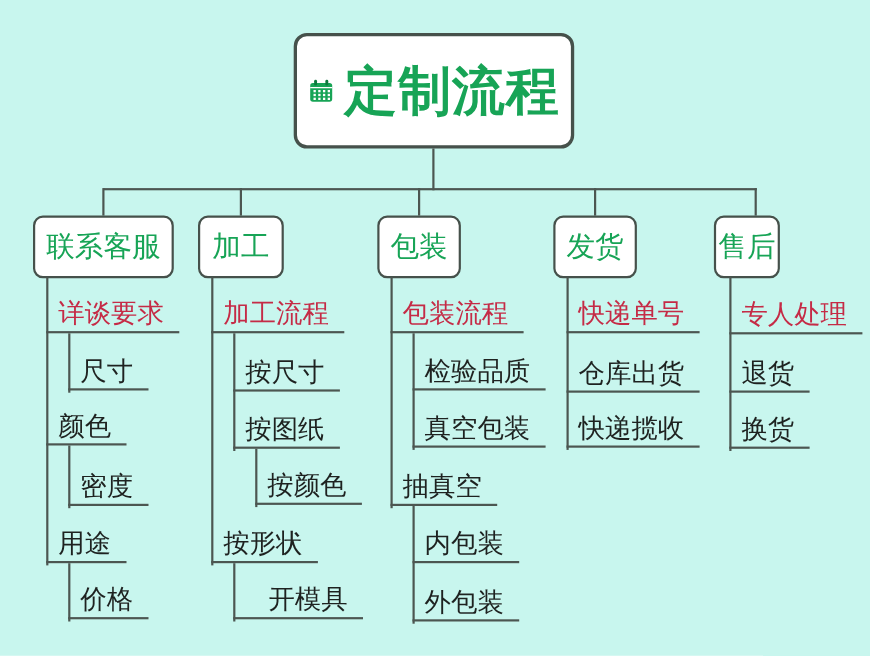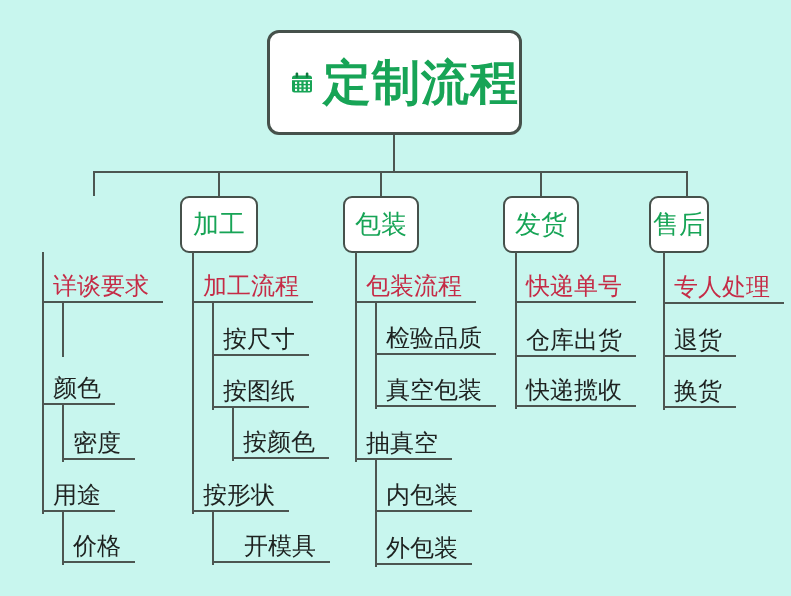--- a/index.html
+++ b/index.html
@@ -6,21 +6,21 @@
     --bg:#c8f6ee; --green:#17a456; --red:#c52b46;
     --line:#4c5651; --border:#46514b; --ink:#1e2220;
   }
   html,body{margin:0;padding:0;}
   body{font-family:"Liberation Sans",sans-serif;}
   .stage{position:relative;width:791px;height:596px;background:var(--bg);overflow:hidden;}
   .vl{position:absolute;width:2px;background:var(--line);}
   .hl{position:absolute;height:2px;background:var(--line);}
   .rootbox{position:absolute;left:267px;top:30px;width:255px;height:105px;background:#fff;
     border:3px solid var(--border);border-radius:12px;box-sizing:border-box;
-    display:flex;align-items:center;justify-content:flex-end;gap:9px;}
+    display:flex;align-items:center;justify-content:center;gap:9px;}
   .rootbox .title{font-size:48px;font-weight:800;color:var(--green);letter-spacing:1px;white-space:nowrap;}
   .l2box{position:absolute;top:196px;height:57px;background:#fff;border:2px solid var(--border);
     border-radius:9px;box-sizing:border-box;display:flex;align-items:center;justify-content:center;
     font-size:26px;color:var(--green);white-space:nowrap;}
   .node{position:absolute;height:30px;box-sizing:border-box;border-bottom:2px solid var(--line);
     padding:0 14px 0 11px;font-size:24px;line-height:26px;color:var(--ink);white-space:nowrap;}
   .node.red{color:var(--red);}
   .cal{flex:0 0 auto;}
 </style>
 </head>
@@ -53,28 +53,30 @@
           <rect x="17.9" y="14.3" width="2.1" height="2.1"></rect>
         <rect x="5" y="17.8" width="2.1" height="2.1"></rect>
           <rect x="9.3" y="17.8" width="2.1" height="2.1"></rect>
           <rect x="13.6" y="17.8" width="2.1" height="2.1"></rect>
           <rect x="17.9" y="17.8" width="2.1" height="2.1"></rect>
       </g>
     </svg>
     <span class="title">定制流程</span>
   </div>
 
+  <div class="l2box" style="left:30px;width:128px;">联系客服</div>
   <div class="l2box" style="left:180px;width:78px;">加工</div>
   <div class="l2box" style="left:343px;width:76px;">包装</div>
   <div class="l2box" style="left:503px;width:76px;">发货</div>
   <div class="l2box" style="left:649px;width:60px;">售后</div>
 
   <div class="vl" style="left:42px;top:252px;height:262px;"></div>
   <div class="node red" style="left:42px;top:273px;">详谈要求</div>
   <div class="vl" style="left:62px;top:303px;height:54px;"></div>
+  <div class="node" style="left:62px;top:325px;">尺寸</div>
   <div class="node" style="left:42px;top:375px;">颜色</div>
   <div class="vl" style="left:62px;top:405px;height:57px;"></div>
   <div class="node" style="left:62px;top:430px;">密度</div>
   <div class="node" style="left:42px;top:482px;">用途</div>
   <div class="vl" style="left:62px;top:512px;height:53px;"></div>
   <div class="node" style="left:62px;top:533px;">价格</div>
 
   <div class="vl" style="left:192px;top:252px;height:262px;"></div>
   <div class="node red" style="left:192px;top:273px;">加工流程</div>
   <div class="vl" style="left:212px;top:303px;height:107px;"></div>

